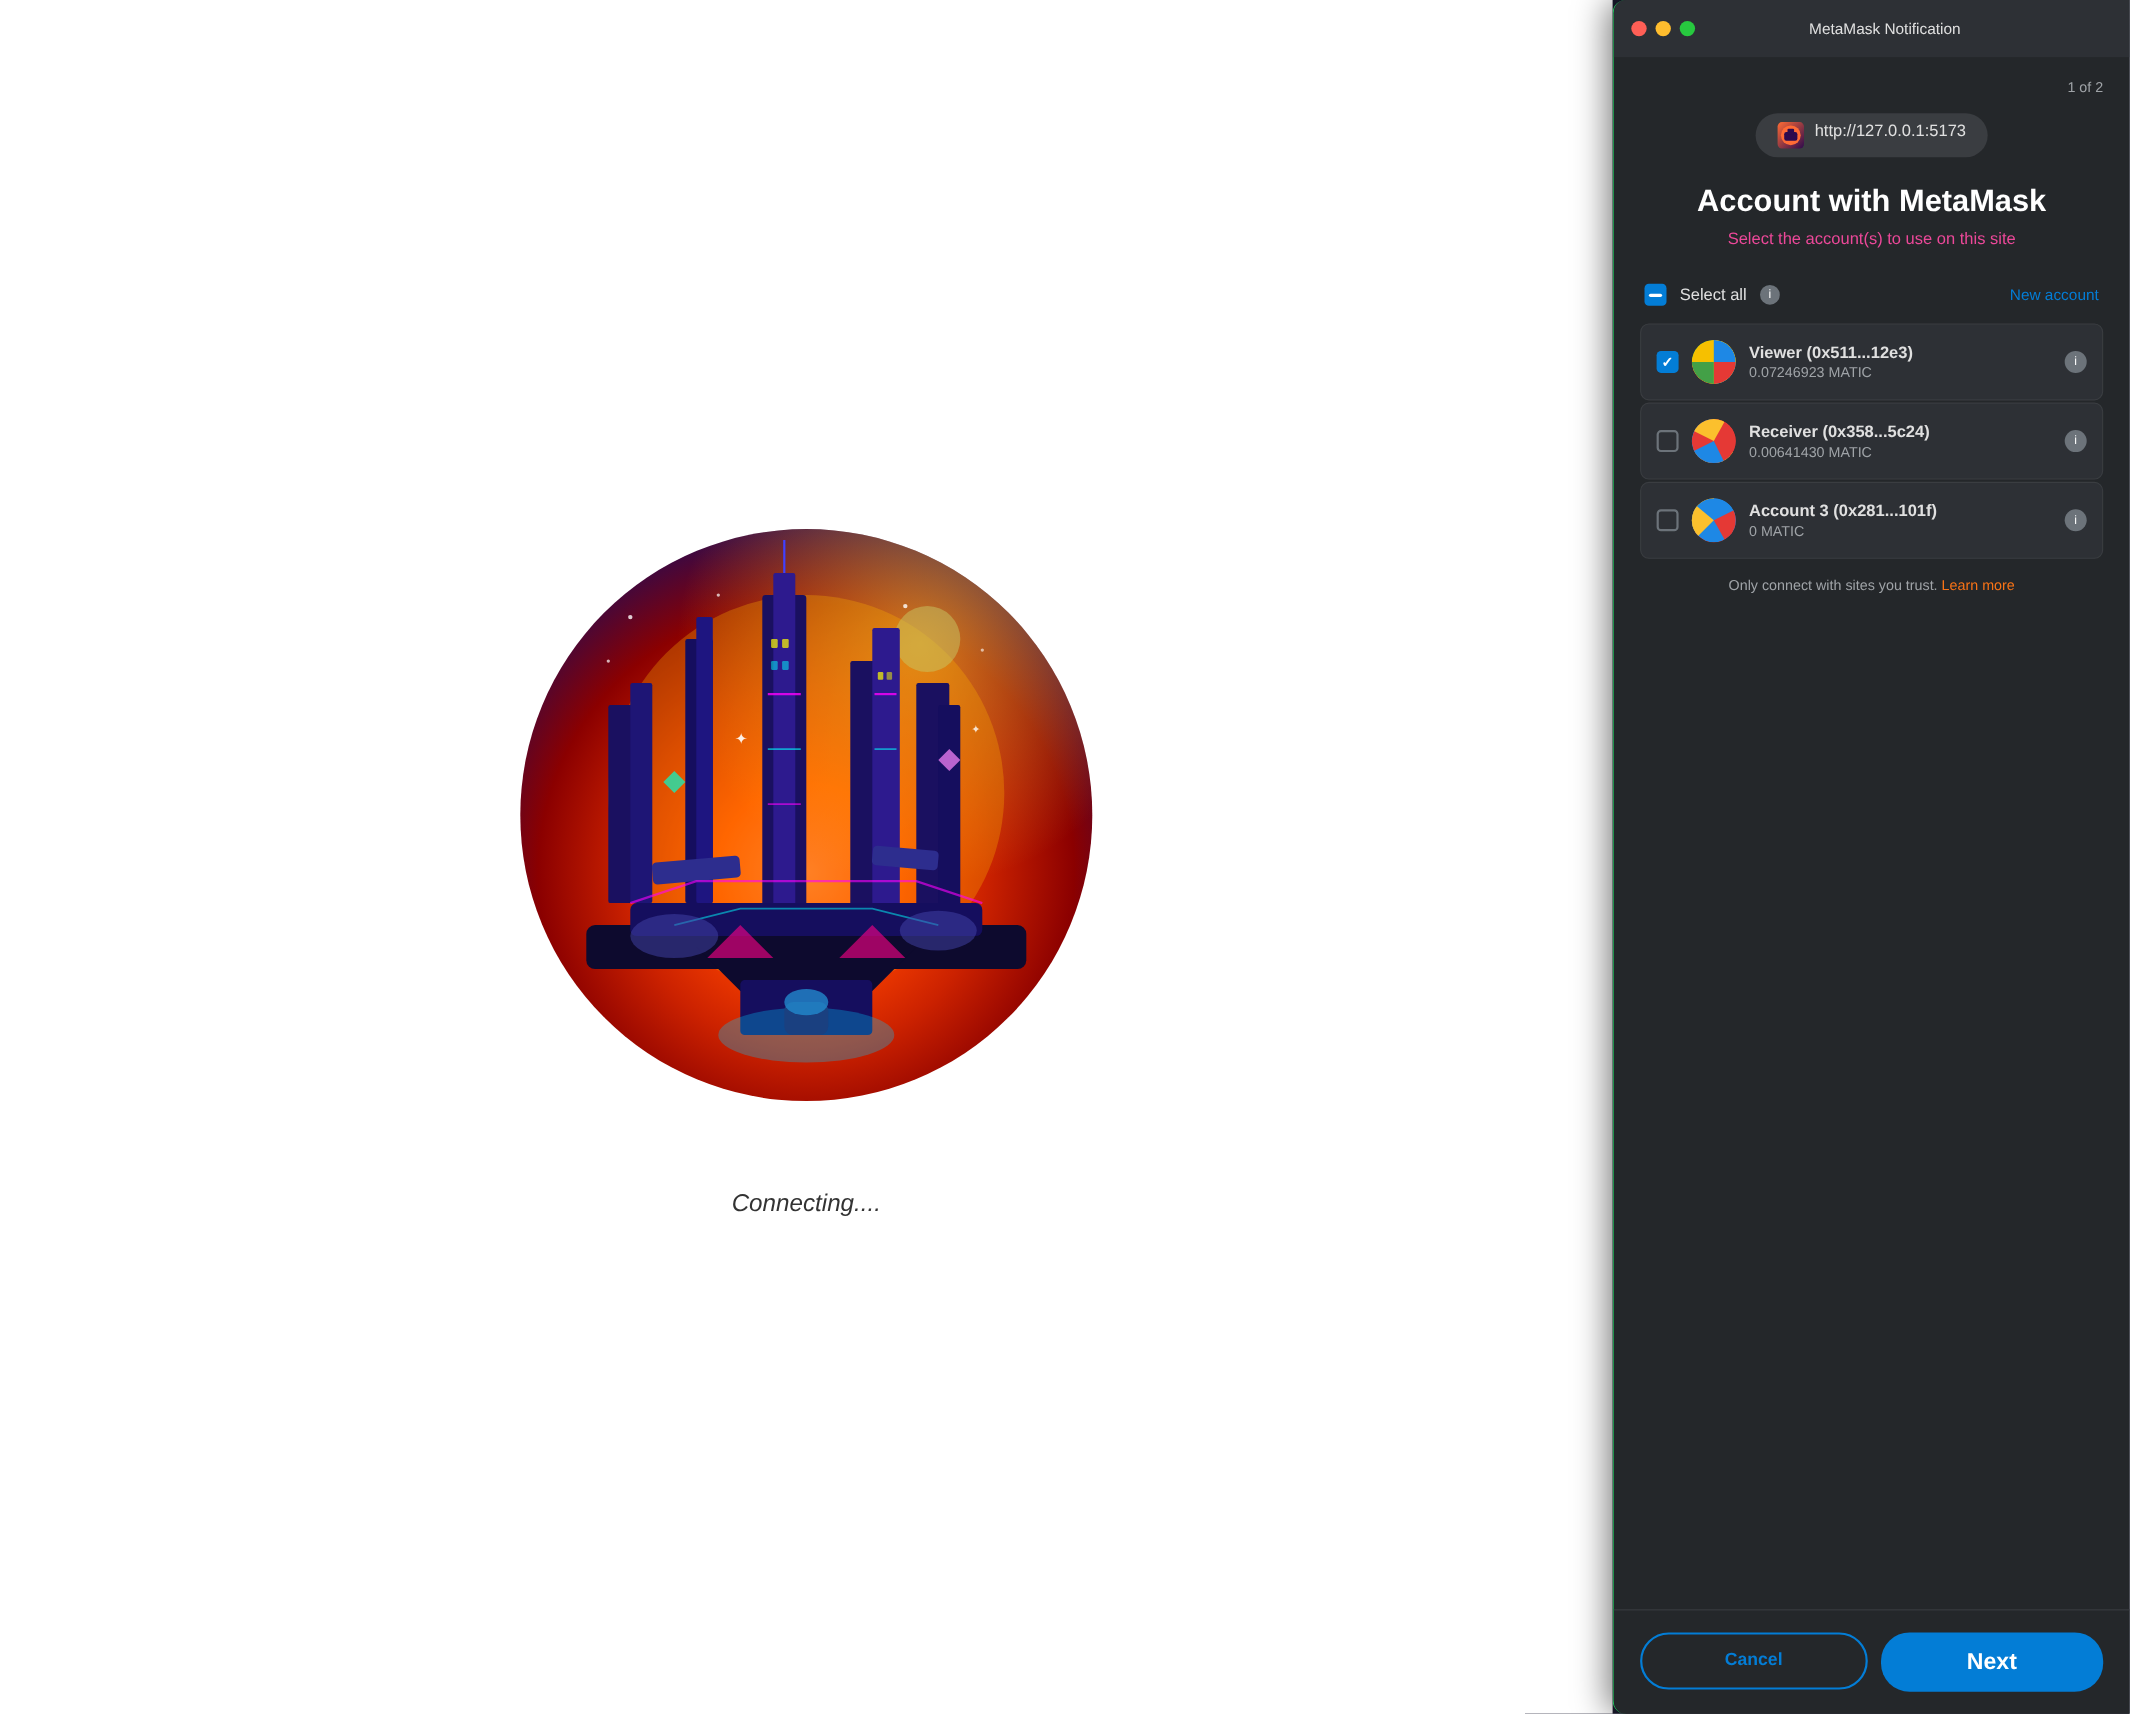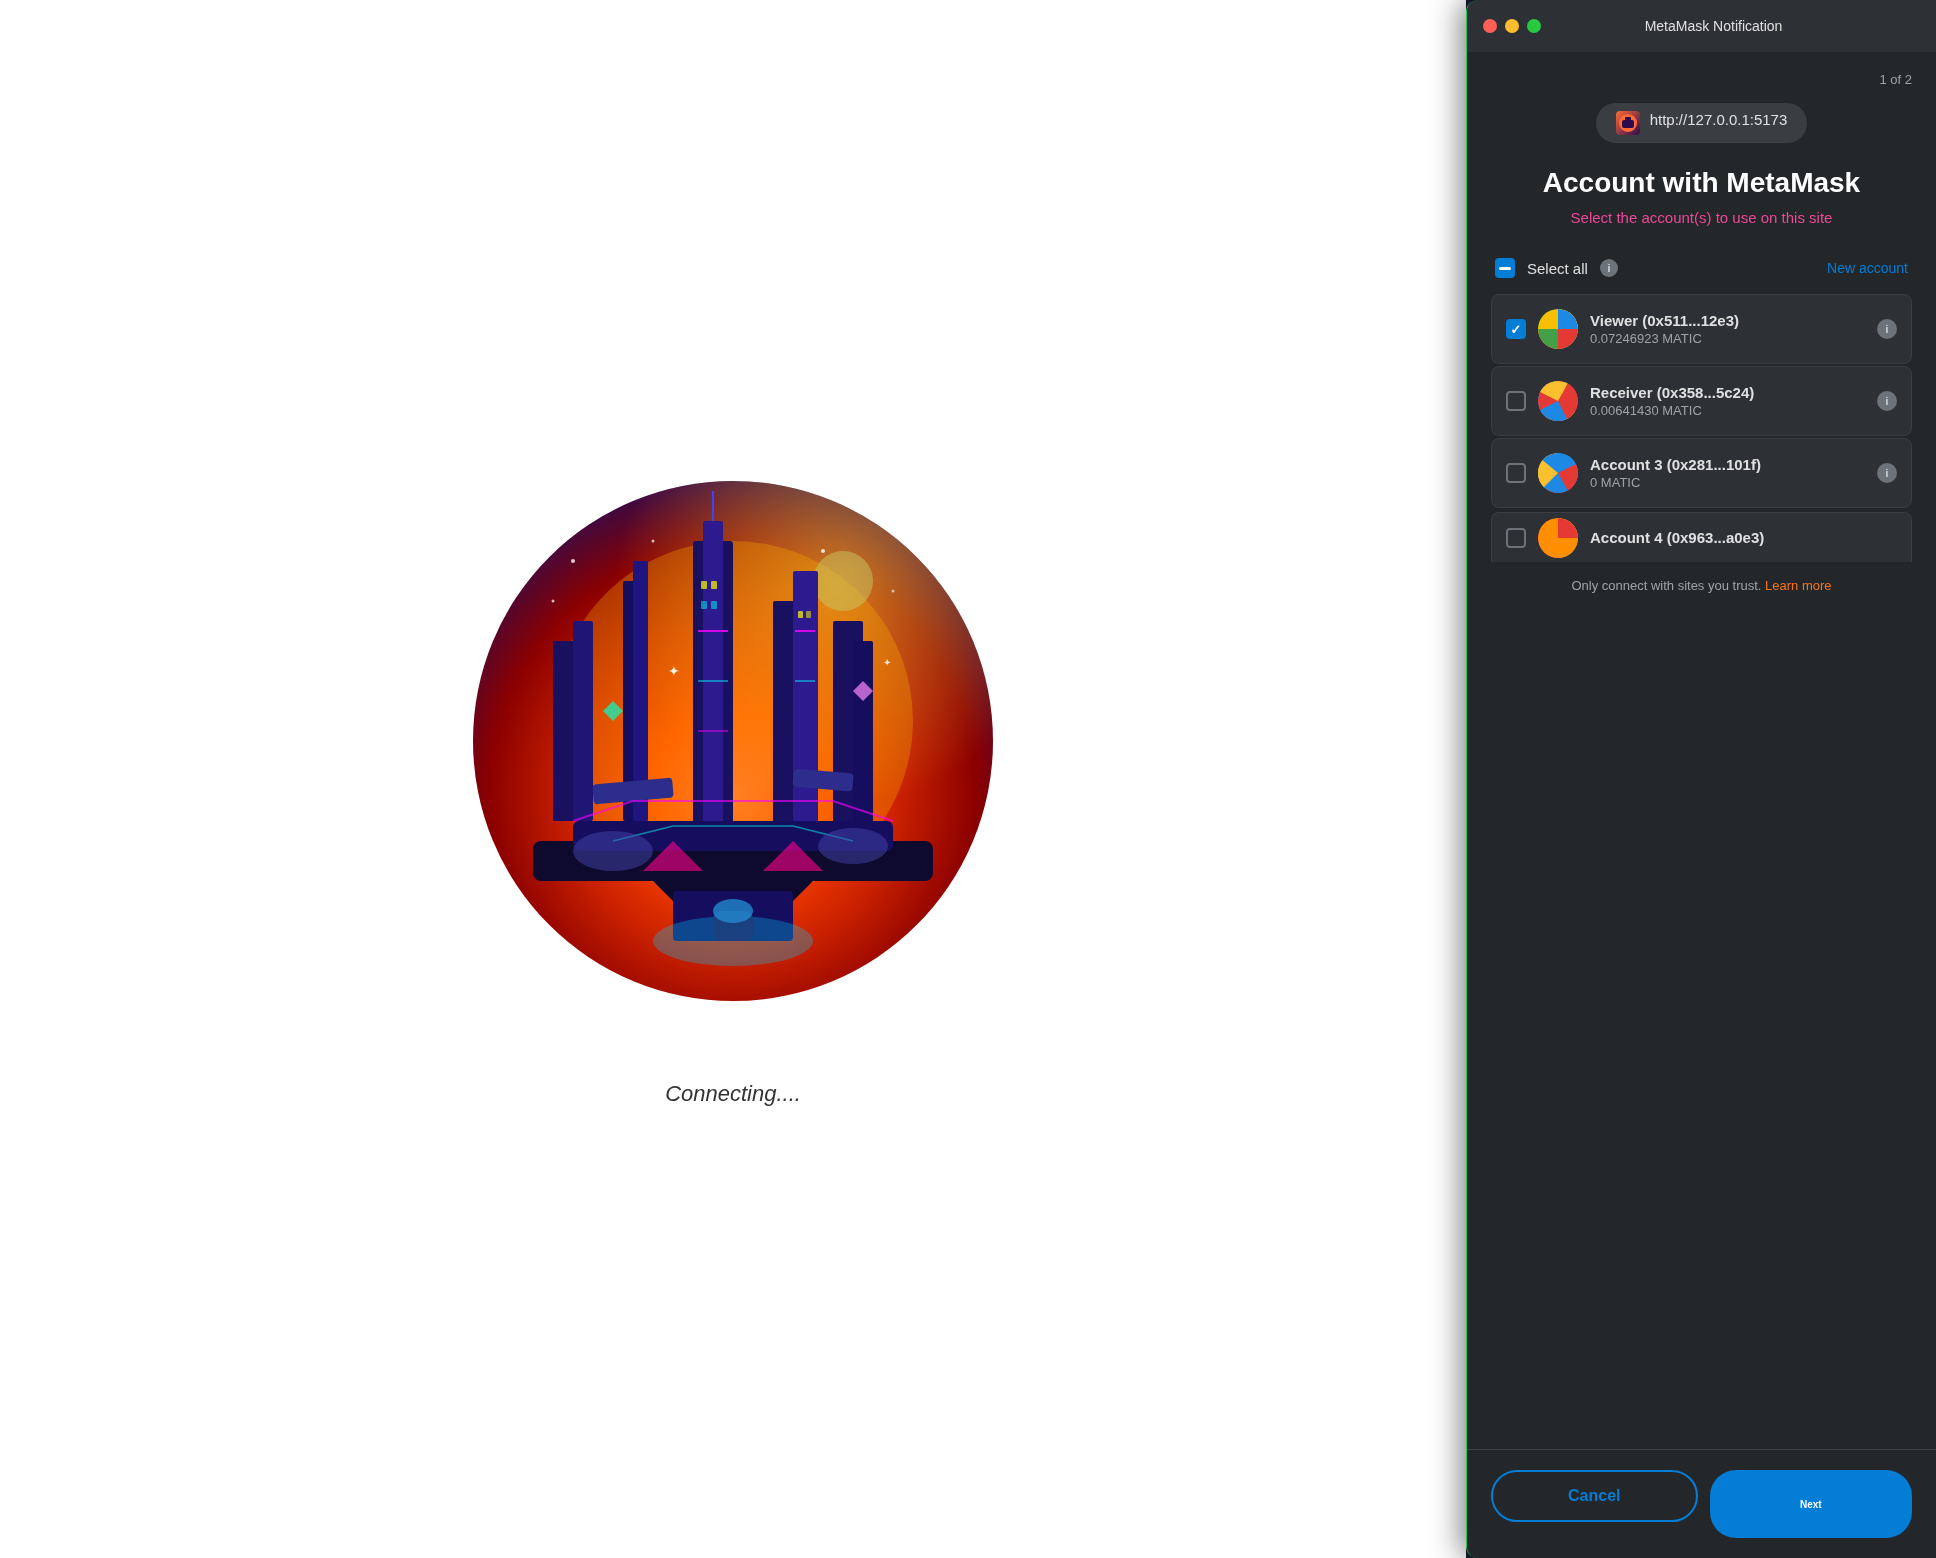--- a/index.html
+++ b/index.html
@@ -353,26 +353,26 @@
       border: 2px solid #037dd6;
       border-radius: 26px;
       color: #037dd6;
       font-size: 16px;
       font-weight: 600;
       cursor: pointer;
     }
 
     .btn-next {
       flex: 1;
-      height: 68px;
+      height: 54px;
       background: #037dd6;
       border: none;
       border-radius: 26px;
       color: white;
-      font-size: 10px;
+      font-size: 21px;
       font-weight: 700;
       cursor: pointer;
     }
 
     
     .avatar-viewer {
       background: conic-gradient(#f6c000 0deg 90deg, #1e88e5 90deg 180deg, #e53935 180deg 270deg, #43a047 270deg 360deg);
     }
 
     .avatar-receiver {
@@ -569,32 +569,20 @@
             <path d="M20 20 L5 35 A20 20 0 0 1 2 5 Z" fill="#fbc02d"></path>
           </svg>
         </div>
         <div class="account-info">
           <div class="account-name">Account 3 (0x281...101f)</div>
           <div class="account-balance">0 MATIC</div>
         </div>
         <div class="account-info-icon">i</div>
       </div>
 
-      <div class="account-item-partial">
-        <div class="checkbox-empty"></div>
-        <div class="account-avatar avatar-account4">
-          <svg width="40" height="40" viewBox="0 0 40 40">
-            <circle cx="20" cy="20" r="20" fill="#ff8f00"></circle>
-            <path d="M20 20 L20 0 A20 20 0 0 1 40 20 Z" fill="#e53935"></path>
-          </svg>
-        </div>
-        <div class="account-info">
-          <div class="account-name">Account 4 (0x963...a0e3)</div>
-        </div>
-      </div>
 
     </div>
 
     <div class="trust-notice">
       <span>Only connect with sites you trust.</span>
       <a>Learn more</a>
     </div>
   </div>
 
   <div class="footer-buttons">

